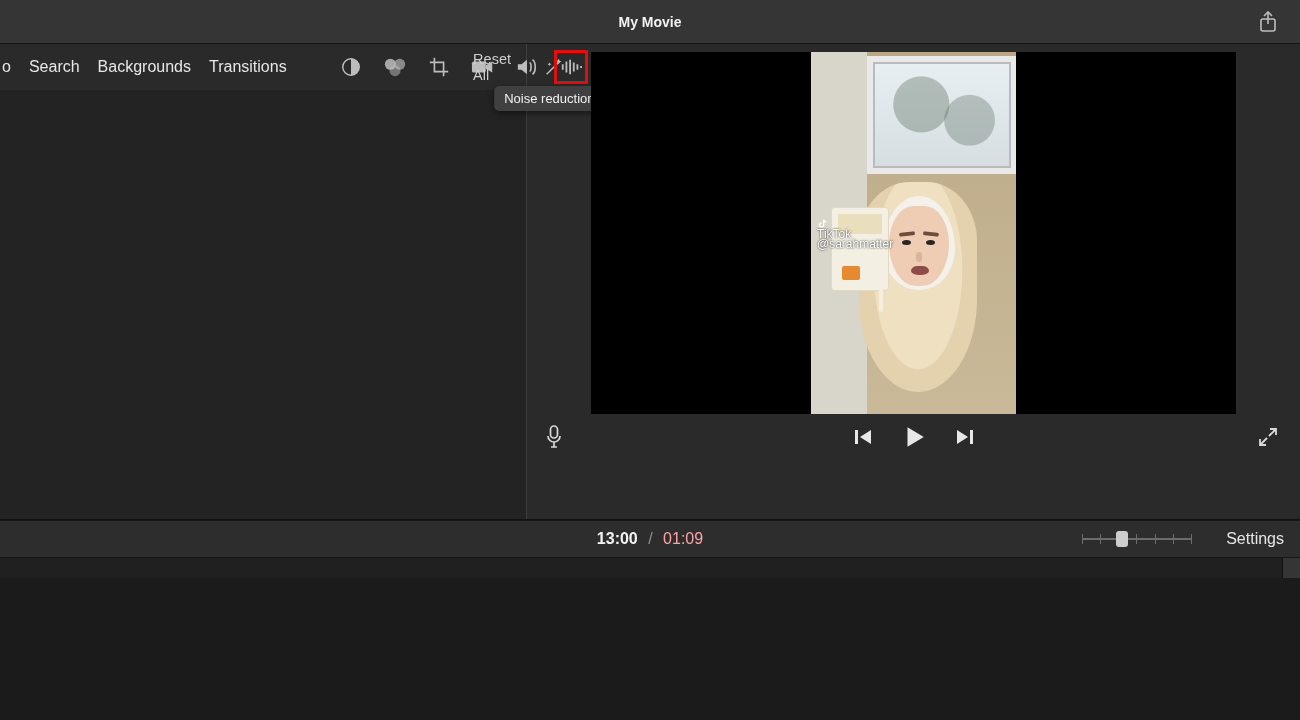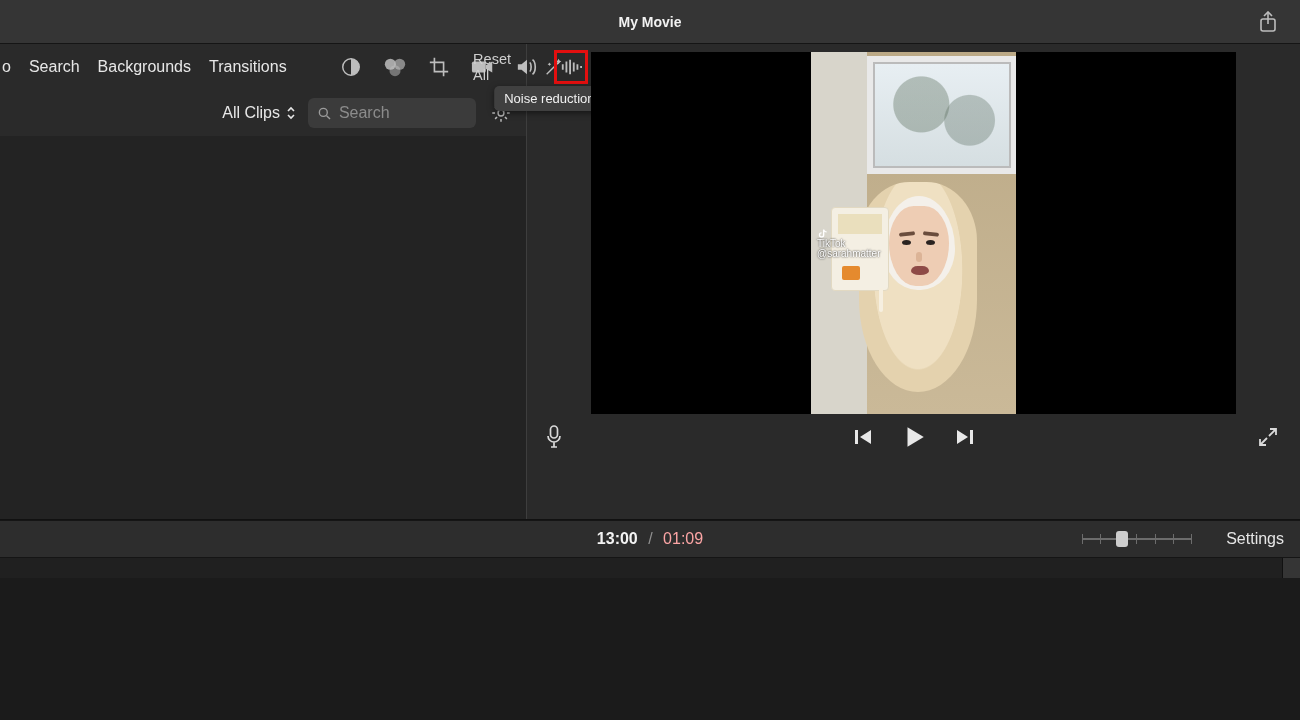--- a/index.html
+++ b/index.html
@@ -52,21 +52,21 @@
   .brow.l{top:26px;left:10px;transform:rotate(-6deg);}
   .brow.r{top:26px;left:34px;transform:rotate(6deg);}
   .eye{position:absolute;width:9px;height:5px;background:#2a2320;border-radius:50%;}
   .eye.l{top:34px;left:13px;} .eye.r{top:34px;left:37px;}
   .nose{position:absolute;top:46px;left:27px;width:6px;height:10px;background:#dcb497;border-radius:3px;}
   .mouth{position:absolute;top:60px;left:22px;width:18px;height:9px;background:#8e4b47;border-radius:40% 40% 50% 50%/60% 60% 50% 50%;}
   .product{position:absolute;top:155px;left:20px;width:58px;height:84px;background:#f4efe3;border:1px solid #e2d9c2;border-radius:4px;}
   .product::before{content:"";position:absolute;top:6px;left:6px;right:6px;height:20px;background:#eadfbd;}
   .product::after{content:"";position:absolute;bottom:10px;left:10px;width:18px;height:14px;background:#e58a2e;border-radius:2px;}
   .drip{position:absolute;top:236px;left:68px;width:4px;height:24px;background:#f6efe0;border-radius:2px;}
-  .wm { position:absolute; left:6px; top:176px; font-size:10px; line-height:10px; color:#fff; text-shadow:0 0 2px #000; }
+  .wm { position:absolute; left:6px; top:166px; font-size:12px; line-height:10px; color:#fff; text-shadow:0 0 2px #000; }
   .wm svg { vertical-align:-2px; }
 
   .transport { height:46px; width:100%; display:flex; align-items:center; position:relative; }
   .mic { position:absolute; left:14px; width:26px; height:26px; color:#d9d9d9; cursor:pointer; display:flex;align-items:center;justify-content:center;}
   .play-controls { position:absolute; left:50%; transform:translateX(-50%); display:flex; gap:28px; align-items:center; color:#e8e8e8; }
   .pc-btn { cursor:pointer; display:flex; align-items:center; justify-content:center; }
   .fs-btn { position:absolute; right:22px; color:#d9d9d9; cursor:pointer; }
 
   
   .statusbar { height:38px; background:#2d2d2d; border-top:1px solid #151515; border-bottom:1px solid #151515; display:flex; align-items:center; position:relative; }
@@ -105,44 +105,20 @@
   </div>
 
   <div class="upper">
 
     <div class="left">
       <div class="left-tabs">
         <span class="tab-frag cut">o</span>
         <span class="tab-frag">Search</span>
         <span class="tab-frag">Backgrounds</span>
         <span class="tab-frag">Transitions</span>
-      </div>
-      <div class="left-filter">
-        <div class="allclips">
-          <span>All Clips</span>
-          <span class="chevpair">
-            <svg width="10" height="14" viewBox="0 0 10 14" stroke="currentColor" stroke-width="1.6" fill="none">
-                <path d="M2 5l3-3 3 3"></path>
-                <path d="M2 9l3 3 3-3"></path>
-              </svg>
-          </span>
-        </div>
-        <div class="search">
-          <svg width="15" height="15" viewBox="0 0 15 15" stroke="#9c9c9c" stroke-width="1.6" fill="none">
-              <circle cx="6.2" cy="6.2" r="4.6"></circle>
-              <path d="M10 10l4 4"></path>
-            </svg>
-          <input type="text" placeholder="Search" style="">
-        </div>
-        <div class="gear-btn">
-          <svg width="22" height="22" viewBox="0 0 24 24" stroke="currentColor" stroke-width="1.6" fill="none">
-            <circle cx="12" cy="12" r="3.2"></circle>
-            <path d="M12 2.5v3M12 18.5v3M21.5 12h-3M5.5 12h-3M18.4 5.6l-2.1 2.1M7.7 16.3l-2.1 2.1M18.4 18.4l-2.1-2.1M7.7 7.7L5.6 5.6"></path>
-          </svg>
-        </div>
       </div>
       <div class="left-empty"></div>
     </div>
 
     <div class="right">
       <div class="right-tools">
         <div class="wand">
           <svg width="22" height="22" viewBox="0 0 24 24" stroke="currentColor" stroke-width="1.5" fill="none">
               <path d="M4 20L18 6"></path>
               <path d="M17 3l1 2 2 1-2 1-1 2-1-2-2-1 2-1z" fill="currentColor" stroke="none"></path>

